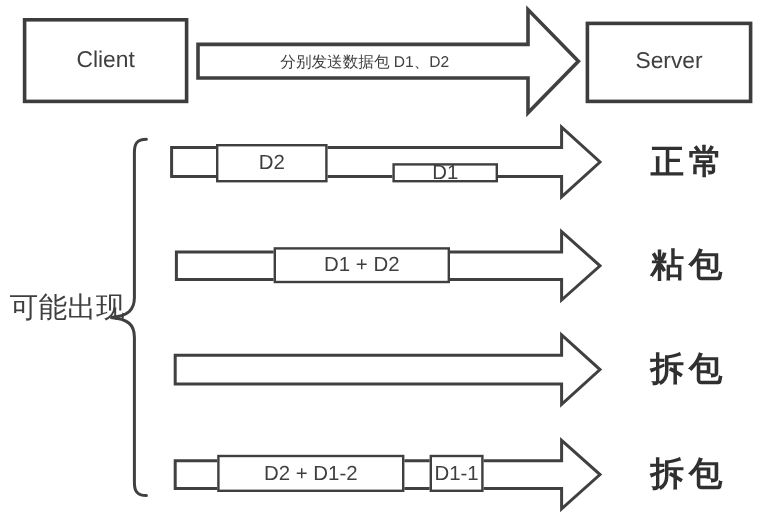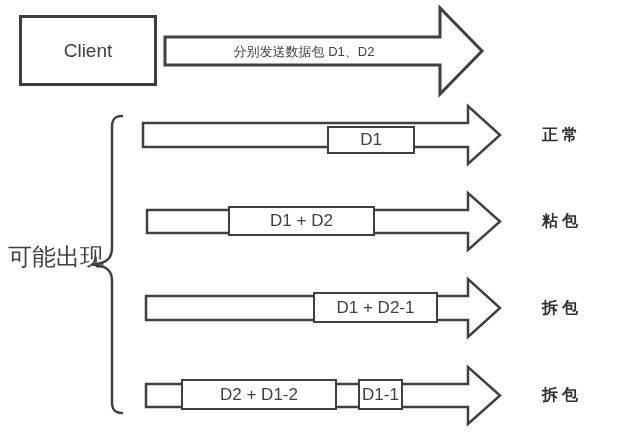--- a/index.html
+++ b/index.html
@@ -30,21 +30,21 @@
     white-space:nowrap;
   }
   .arrow-caption{
     position:absolute;
     display:flex;align-items:center;justify-content:center;
     font-size:13px;color:#3f3f3f;
     white-space:nowrap;
   }
   .result-label{
     position:absolute;
-    font-size:16px;font-weight:bold;color:#303030;
+    font-size:28px;font-weight:bold;color:#303030;
     letter-spacing:4px;
     line-height:32px;height:32px;
     white-space:nowrap;
     text-align:right;
   }
   .side-note{
     position:absolute;
     left:8px;top:246px;width:79px;
     text-align:right;
     font-size:24px;line-height:21px;color:#3f3f3f;
@@ -65,39 +65,42 @@
     <polygon points="146,296 468,296 468,279 500,308 468,337 468,320 146,320" fill="#ffffff" stroke="#404040" stroke-width="2.5"></polygon>
     <polygon points="146,384 468,384 468,367 500,395.5 468,424 468,407 146,407" fill="#ffffff" stroke="#404040" stroke-width="2.5"></polygon>
 
     <path d="M 122,116 C 114,116 112,120 112,127 L 112,248 C 112,258 107,263.5 92,264.5
          C 107,265.5 112,271 112,281 L 112,402 C 112,409 114,413 122,413" fill="none" stroke="#404040" stroke-width="2.5" stroke-linecap="round"></path>
   </svg>
 
   <div class="endpoint-box" style="left:19px;top:15px;width:138px;height:71px;">
     <span>Client</span>
   </div>
+  <div class="endpoint-box" style="left:488px;top:18px;width:139px;height:68px;">
+    <span>Server</span>
+  </div>
   <div class="arrow-caption" style="left:170px;top:39px;width:268px;height:25px;">分别发送数据包 D1、D2</div>
 
   <div class="side-note">
     <div>可能出现</div>
   </div>
 
-  <div class="packet-box" style="left:327px;top:126px;width:88px;height:28px;">
+  <div class="packet-box" style="left:180px;top:120px;width:93px;height:32px;">
+    <span>D2</span>
+  </div>
+  <div class="packet-box" style="left:327px;top:136px;width:88px;height:16px;">
     <span>D1</span>
   </div>
   <div class="result-label" style="left:542px;top:119px;">正常</div>
 
   <div class="packet-box" style="left:228px;top:206px;width:147px;height:30px;">
     <span>D1 + D2</span>
   </div>
   <div class="result-label" style="left:542px;top:205px;">粘包</div>
 
-  <div class="packet-box" style="left:313px;top:292px;width:125px;height:31px;">
-    <span>D1 + D2-1</span>
-  </div>
   <div class="result-label" style="left:542px;top:292px;">拆包</div>
 
   <div class="packet-box" style="left:181px;top:379px;width:156px;height:31px;">
     <span>D2 + D1-2</span>
   </div>
   <div class="packet-box" style="left:358px;top:379px;width:45px;height:31px;">
     <span>D1-1</span>
   </div>
   <div class="result-label" style="left:542px;top:379px;">拆包</div>
 

